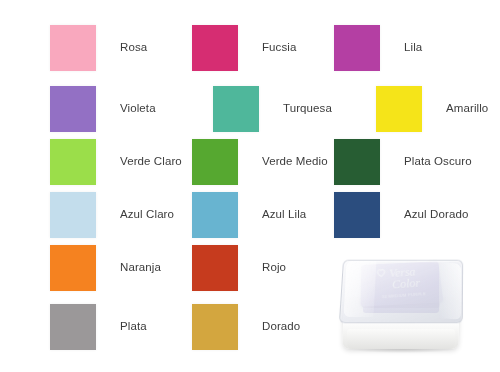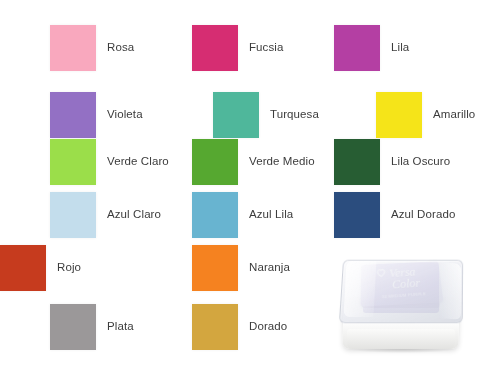--- a/index.html
+++ b/index.html
@@ -40,21 +40,21 @@
   }
   .swatch-cell.col-1 { margin-left: 50px; }
   .swatch-cell.empty { visibility: hidden; }
   .swatch-chip {
     width: 46px;
     height: 46px;
     flex: 0 0 46px;
     box-shadow: 0 0 3px rgba(0,0,0,0.06);
   }
   .swatch-label {
-    margin-left: 11px;
+    margin-left: 24px;
     font-size: 11.5px;
     color: #3c3c3c;
     letter-spacing: 0.1px;
     white-space: nowrap;
     line-height: 1;
   }
 
   
   .product {
     position: absolute;
@@ -220,21 +220,21 @@
         </div>
         <div class="swatch-cell">
           <div class="swatch-chip" style="background: rgb(214, 45, 114);"></div>
           <div class="swatch-label" style="color: rgb(60, 60, 60);">Fucsia</div>
         </div>
         <div class="swatch-cell">
           <div class="swatch-chip" style="background: rgb(180, 63, 163);"></div>
           <div class="swatch-label" style="color: rgb(60, 60, 60);">Lila</div>
         </div>
       </div>
-      <div class="swatch-row" style="top: 92px; gap: 39px;">
+      <div class="swatch-row" style="top: 86px; gap: 39px;">
         <div class="swatch-cell col-1">
           <div class="swatch-chip" style="background: rgb(147, 112, 196);"></div>
           <div class="swatch-label" style="color: rgb(60, 60, 60);">Violeta</div>
         </div>
         <div class="swatch-cell">
           <div class="swatch-chip" style="background: rgb(79, 183, 155);"></div>
           <div class="swatch-label" style="color: rgb(60, 60, 60);">Turquesa</div>
         </div>
         <div class="swatch-cell">
           <div class="swatch-chip" style="background: rgb(245, 228, 25);"></div>
@@ -245,45 +245,45 @@
         <div class="swatch-cell col-1">
           <div class="swatch-chip" style="background: rgb(155, 222, 74);"></div>
           <div class="swatch-label" style="color: rgb(60, 60, 60);">Verde Claro</div>
         </div>
         <div class="swatch-cell">
           <div class="swatch-chip" style="background: rgb(86, 168, 48);"></div>
           <div class="swatch-label" style="color: rgb(60, 60, 60);">Verde Medio</div>
         </div>
         <div class="swatch-cell">
           <div class="swatch-chip" style="background: rgb(39, 93, 51);"></div>
-          <div class="swatch-label" style="color: rgb(60, 60, 60);">Lila Oscuro</div>
+          <div class="swatch-label" style="color: rgb(60, 60, 60);">Plata Oscuro</div>
         </div>
       </div>
       <div class="swatch-row" style="top: 192px;">
         <div class="swatch-cell col-1">
           <div class="swatch-chip" style="background: rgb(195, 221, 236);"></div>
           <div class="swatch-label" style="color: rgb(60, 60, 60);">Azul Claro</div>
         </div>
         <div class="swatch-cell">
           <div class="swatch-chip" style="background: rgb(104, 180, 208);"></div>
           <div class="swatch-label" style="color: rgb(60, 60, 60);">Azul Lila</div>
         </div>
         <div class="swatch-cell">
           <div class="swatch-chip" style="background: rgb(43, 77, 126);"></div>
           <div class="swatch-label" style="color: rgb(60, 60, 60);">Azul Dorado</div>
         </div>
       </div>
       <div class="swatch-row" style="top: 245px;">
+        <div class="swatch-cell col-1">
+          <div class="swatch-chip" style="background: rgb(245, 130, 32);"></div>
+          <div class="swatch-label" style="color: rgb(60, 60, 60);">Naranja</div>
+        </div>
         <div class="swatch-cell">
           <div class="swatch-chip" style="background: rgb(198, 59, 30);"></div>
           <div class="swatch-label" style="color: rgb(60, 60, 60);">Rojo</div>
-        </div>
-        <div class="swatch-cell col-1">
-          <div class="swatch-chip" style="background: rgb(245, 130, 32);"></div>
-          <div class="swatch-label" style="color: rgb(60, 60, 60);">Naranja</div>
         </div>
         <div class="swatch-cell empty"></div>
       </div>
       <div class="swatch-row" style="top: 304px;">
         <div class="swatch-cell col-1">
           <div class="swatch-chip" style="background: rgb(155, 152, 153);"></div>
           <div class="swatch-label" style="color: rgb(60, 60, 60);">Plata</div>
         </div>
         <div class="swatch-cell">
           <div class="swatch-chip" style="background: rgb(211, 166, 63);"></div>

